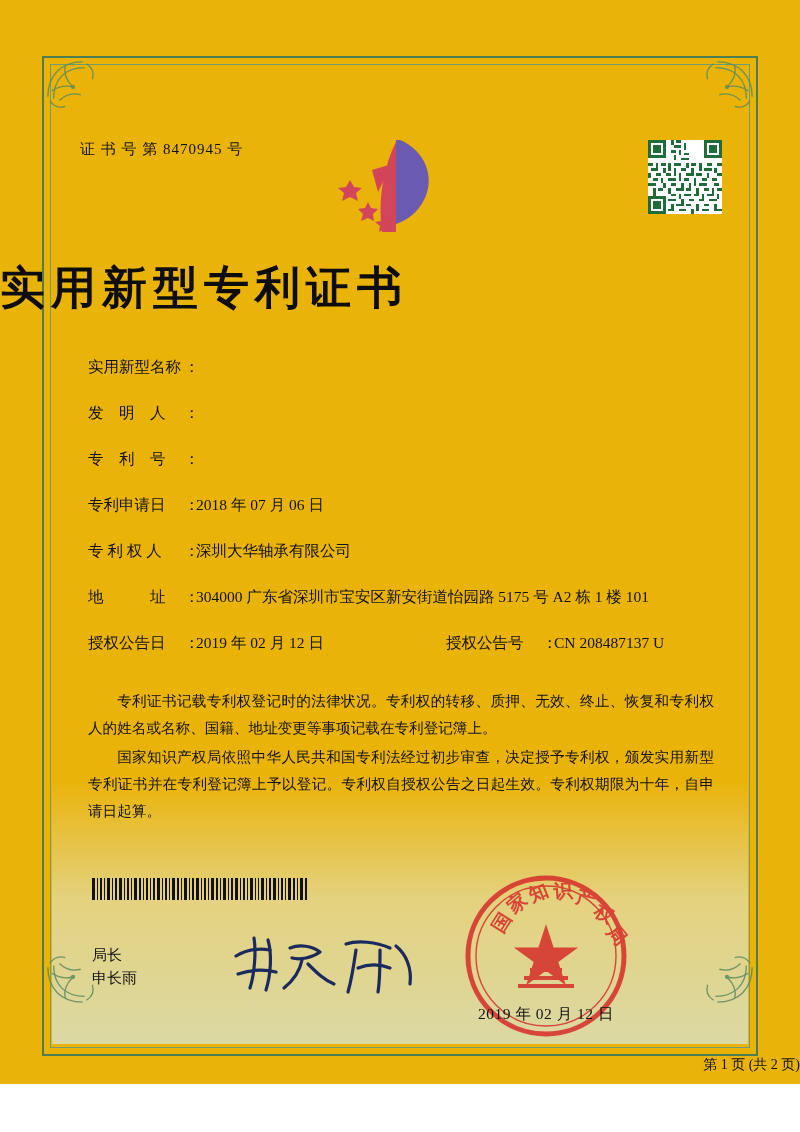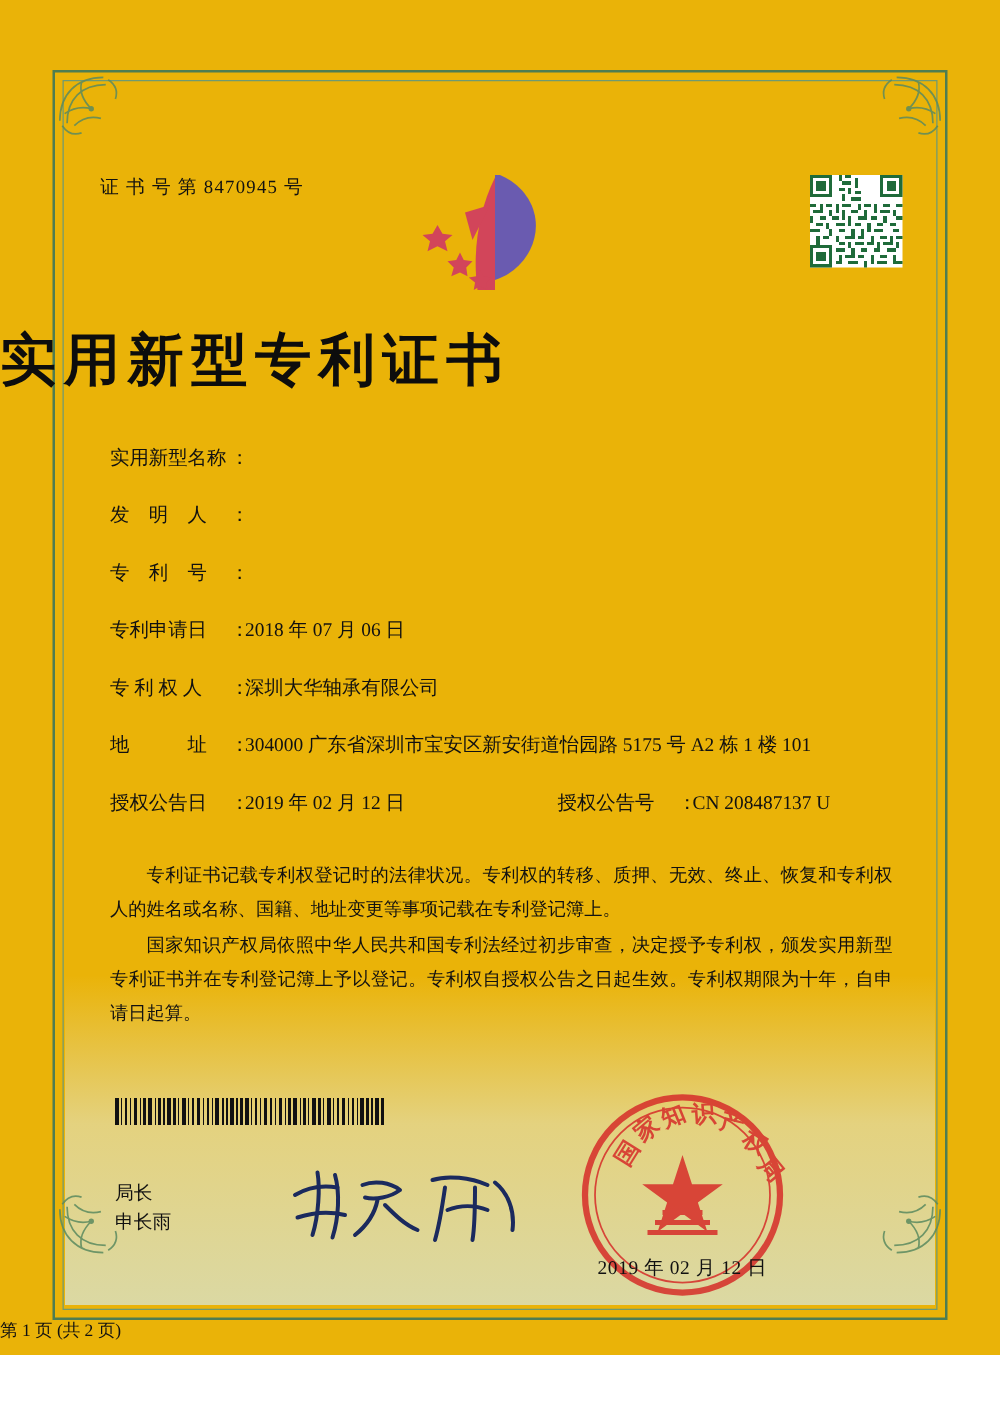--- a/index.html
+++ b/index.html
@@ -188,21 +188,21 @@
     font-size: 15.5px;
     color: #111;
     letter-spacing: .5px;
   }
 
   
   .page-num {
     position: absolute;
     left: 0; right: 0;
     top: 1056px;
-    text-align: left;
+    text-align: right;
     font-size: 14px;
     color: #111;
   }
   .footer-note {
     position: absolute;
     left: 0; right: 0;
     top: 1096px;
     text-align: center;
     font-size: 14px;
     color: #111;

